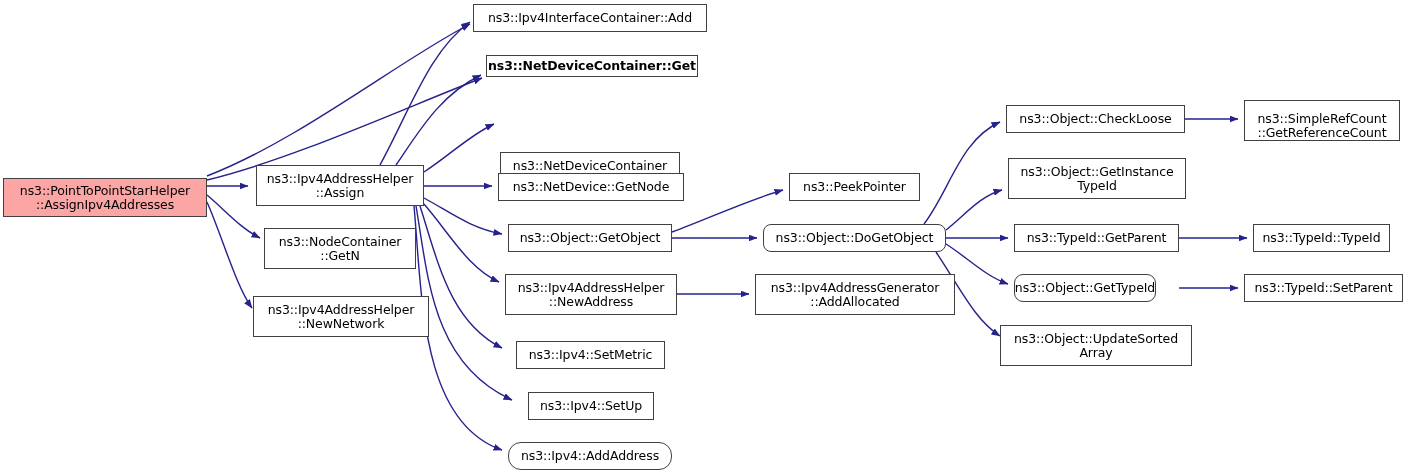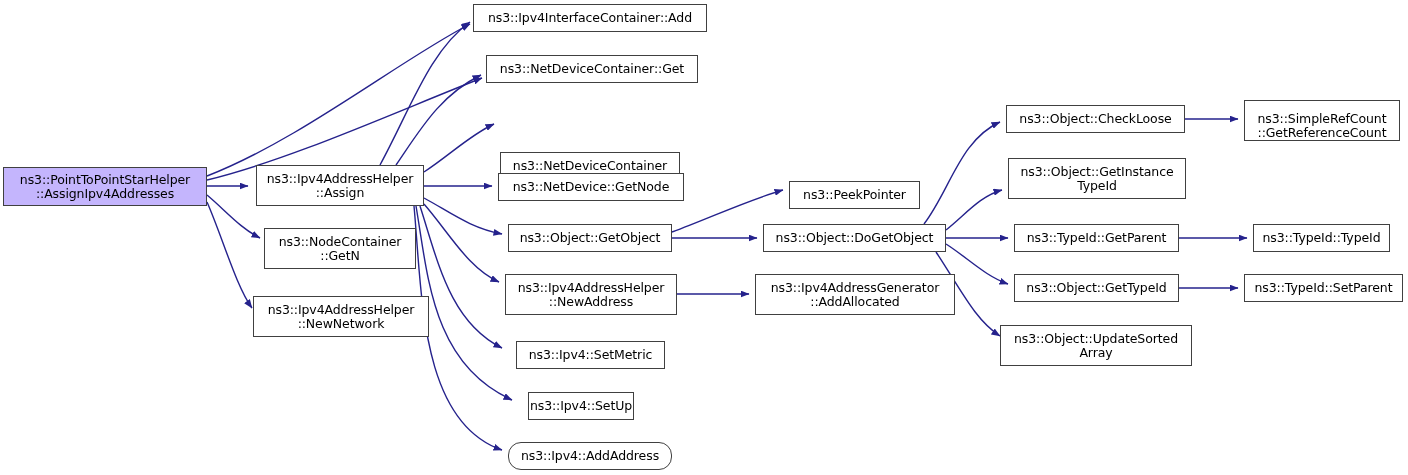--- a/index.html
+++ b/index.html
@@ -32,21 +32,22 @@
     justify-content: center;
     text-align: center;
     color: #000000;
     font-size: 12.5px;
     line-height: 14px;
     letter-spacing: -0.1px;
     white-space: pre-line;
     padding: 0 3px;
   }
   .node.highlight {
-    background: #c4b5fd;
+    background: #fca5a5;
+    margin-top: 11px;
   }
   .node span {
     display: block;
   }
 </style>
 </head>
 <body>
 
 <div id="graph-root">
   <svg class="edges" viewBox="0 0 1408 475" xmlns="http://www.w3.org/2000/svg">
@@ -86,39 +87,39 @@
   <div id="node-layer">
       <div class="node highlight" style="left: 3px; top: 167px; width: 204px; height: 39px;"><span>ns3::PointToPointStarHelper
 ::AssignIpv4Addresses</span></div>
       <div class="node" style="left: 256px; top: 165px; width: 168px; height: 41px;"><span>ns3::Ipv4AddressHelper
 ::Assign</span></div>
       <div class="node" style="left: 264px; top: 228px; width: 152px; height: 41px;"><span>ns3::NodeContainer
 ::GetN</span></div>
       <div class="node" style="left: 253px; top: 296px; width: 176px; height: 41px;"><span>ns3::Ipv4AddressHelper
 ::NewNetwork</span></div>
       <div class="node" style="left: 473px; top: 4px; width: 234px; height: 28px;"><span>ns3::Ipv4InterfaceContainer::Add</span></div>
-      <div class="node" style="left: 486px; top: 55px; width: 212px; height: 28px;"><span>ns3::NetDeviceContainer::Get</span></div>
+      <div class="node" style="left: 486px; top: 55px; width: 212px; height: 22px; font-weight: bold;"><span>ns3::NetDeviceContainer::Get</span></div>
       <div class="node" style="left: 500px; top: 105px; width: 180px; height: 41px; margin-top: 47px;"><span>ns3::NetDeviceContainer
 ::GetN</span></div>
       <div class="node" style="left: 498px; top: 173px; width: 186px; height: 28px;"><span>ns3::NetDevice::GetNode</span></div>
       <div class="node" style="left: 508px; top: 224px; width: 164px; height: 28px; justify-content: center;"><span>ns3::Object::GetObject</span></div>
       <div class="node" style="left: 505px; top: 274px; width: 172px; height: 41px;"><span>ns3::Ipv4AddressHelper
 ::NewAddress</span></div>
       <div class="node" style="left: 516px; top: 341px; width: 149px; height: 28px;"><span>ns3::Ipv4::SetMetric</span></div>
-      <div class="node" style="left: 528px; top: 392px; width: 106px; height: 28px;"><span>ns3::Ipv4::SetUp</span></div>
+      <div class="node" style="left: 528px; top: 392px; width: 126px; height: 28px;"><span>ns3::Ipv4::SetUp</span></div>
       <div class="node" style="left: 508px; top: 442px; width: 164px; height: 28px; border-radius: 13px;"><span>ns3::Ipv4::AddAddress</span></div>
-      <div class="node" style="left: 789px; top: 173px; width: 131px; height: 28px; margin-top: 8px;"><span>ns3::PeekPointer</span></div>
-      <div class="node" style="left: 763px; top: 224px; width: 183px; height: 28px;"><span>ns3::Object::DoGetObject</span></div>
+      <div class="node" style="left: 789px; top: 173px; width: 131px; height: 28px;"><span>ns3::PeekPointer</span></div>
+      <div class="node" style="left: 763px; top: 224px; width: 183px; height: 28px; border-radius: 8px;"><span>ns3::Object::DoGetObject</span></div>
       <div class="node" style="left: 755px; top: 274px; width: 200px; height: 41px;"><span>ns3::Ipv4AddressGenerator
 ::AddAllocated</span></div>
       <div class="node" style="left: 1006px; top: 105px; width: 179px; height: 28px;"><span>ns3::Object::CheckLoose</span></div>
       <div class="node" style="left: 1008px; top: 158px; width: 178px; height: 41px;"><span>ns3::Object::GetInstance
 TypeId</span></div>
       <div class="node" style="left: 1014px; top: 224px; width: 165px; height: 28px;"><span>ns3::TypeId::GetParent</span></div>
-      <div class="node" style="left: 1014px; top: 274px; width: 165px; height: 28px;"><span>ns3::Object::GetTypeId</span></div>
+      <div class="node" style="left: 1014px; top: 274px; width: 142px; height: 28px; border-radius: 9px;"><span>ns3::Object::GetTypeId</span></div>
       <div class="node" style="left: 1000px; top: 325px; width: 192px; height: 41px;"><span>ns3::Object::UpdateSorted
 Array</span></div>
       <div class="node" style="left: 1244px; top: 100px; width: 156px; height: 41px; align-items: flex-end;"><span>ns3::SimpleRefCount
 ::GetReferenceCount</span></div>
       <div class="node" style="left: 1253px; top: 224px; width: 137px; height: 28px;"><span>ns3::TypeId::TypeId</span></div>
       <div class="node" style="left: 1244px; top: 274px; width: 159px; height: 28px;"><span>ns3::TypeId::SetParent</span></div>
     </div>
 </div>
 
 </body></html>

